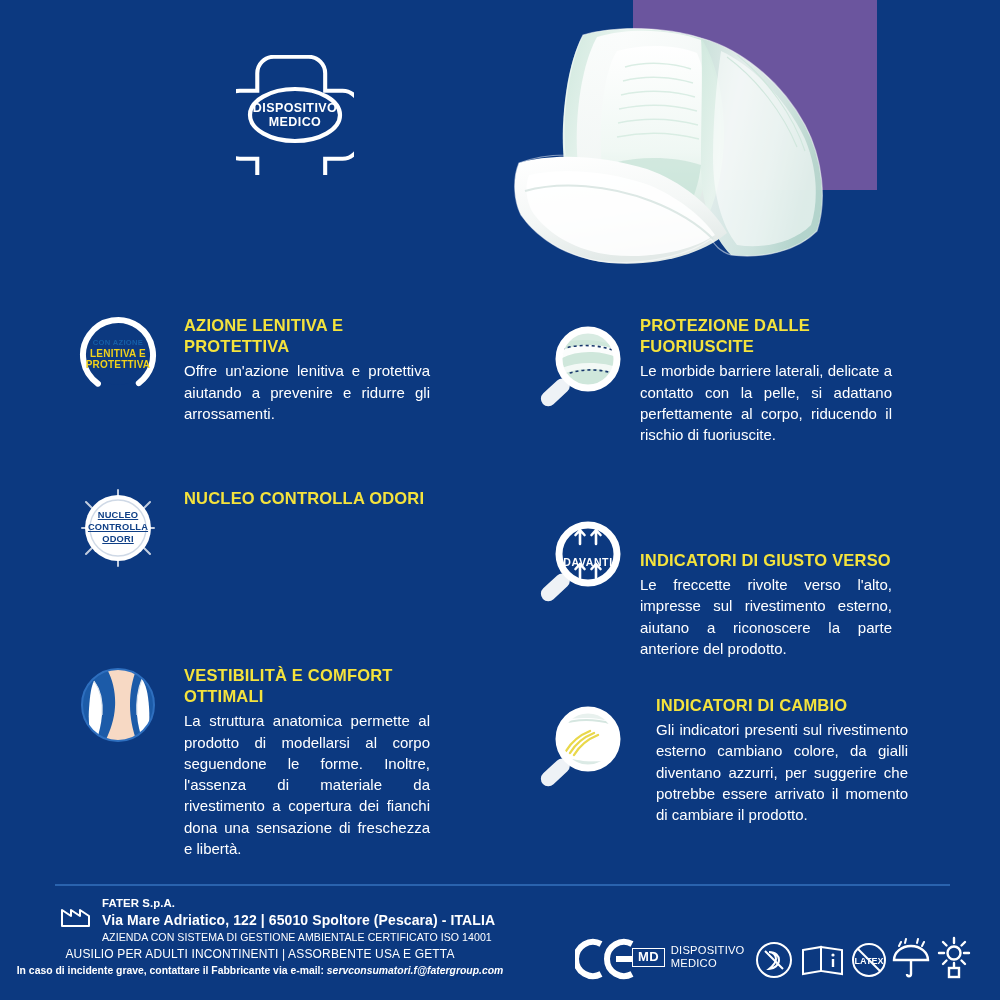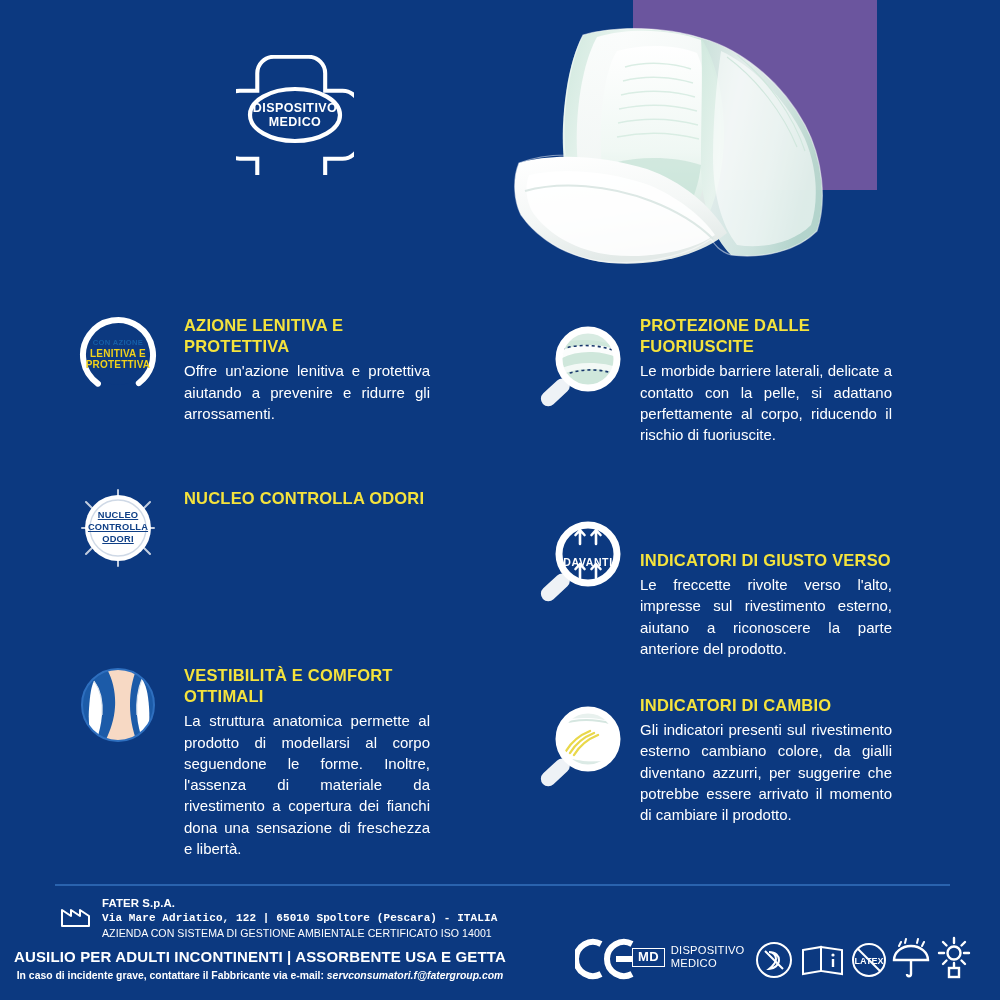--- a/index.html
+++ b/index.html
@@ -56,21 +56,21 @@
   #f-lenitiva .feat-body,
   #f-nucleo .feat-body,
   #f-vestibilita .feat-body{left:106px;top:0;width:246px;}
 
   
   #f-protezione {left:0;top:15px;width:390px;}
   #f-indicatori-verso{left:0;top:210px;width:390px;}
   #f-indicatori-cambio{left:0;top:395px;width:390px;}
   #f-protezione .feat-body{left:108px;top:0;width:252px;}
   #f-indicatori-verso .feat-body{left:108px;top:4px;width:252px;margin-top:36px;}
-  #f-indicatori-cambio .feat-body{left:108px;top:0;width:252px;}
+  #f-indicatori-cambio .feat-body{left:124px;top:0;width:252px;}
 
   
   .badge-ring{position:relative;width:80px;height:80px;}
   .badge-ring .ring-label{
     position:absolute;inset:0;display:flex;flex-direction:column;
     align-items:center;justify-content:center;text-align:center;
     line-height:1.16;pointer-events:none;
   }
   .ring-l1{color:#155FA8;font-size:7.6px;font-weight:bold;letter-spacing:.3px;}
   .ring-l2{color:#F1D21B;font-size:10px;font-weight:bold;letter-spacing:.2px;}
@@ -84,25 +84,25 @@
   }
 
   
   .divider{
     position:absolute;left:55px;top:884px;width:895px;height:2px;background:#2A63AE;
   }
   .manufacturer{position:absolute;left:60px;top:896px;width:520px;height:46px;}
   .factory-icon{position:absolute;left:0;top:6px;width:34px;height:26px;}
   .manu-lines{position:absolute;left:42px;top:0;color:#ffffff;}
   .manu-l1{font-size:11.4px;font-weight:bold;line-height:1.33;letter-spacing:.1px;}
-  .manu-l2{font-size:11px;font-weight:bold;line-height:1.33;letter-spacing:.1px;font-family:Liberation Mono, monospace;}
+  .manu-l2{font-size:14px;font-weight:bold;line-height:1.33;letter-spacing:.1px;}
   .manu-l3{font-size:10.6px;line-height:1.36;letter-spacing:.05px;}
 
   .legal{position:absolute;left:0;top:946px;width:520px;text-align:center;color:#ffffff;}
-  .legal-l1{font-size:15px;font-weight:bold;letter-spacing:.15px;line-height:1.45;}
+  .legal-l1{font-size:12px;font-weight:normal;letter-spacing:.15px;line-height:1.45;}
   .legal-l2{font-size:10.4px;font-weight:bold;letter-spacing:0;line-height:1.45;}
   .legal-l2 em{font-style:italic;}
 
   .symbols{position:absolute;left:575px;top:934px;width:400px;height:52px;}
   .sym{position:absolute;top:0;}
   .md-mark{
     position:absolute;left:632px;top:944px;display:flex;align-items:center;gap:6px;
   }
   .md-box{
     border:1.6px solid #ffffff;color:#ffffff;font-weight:bold;font-size:13px;

